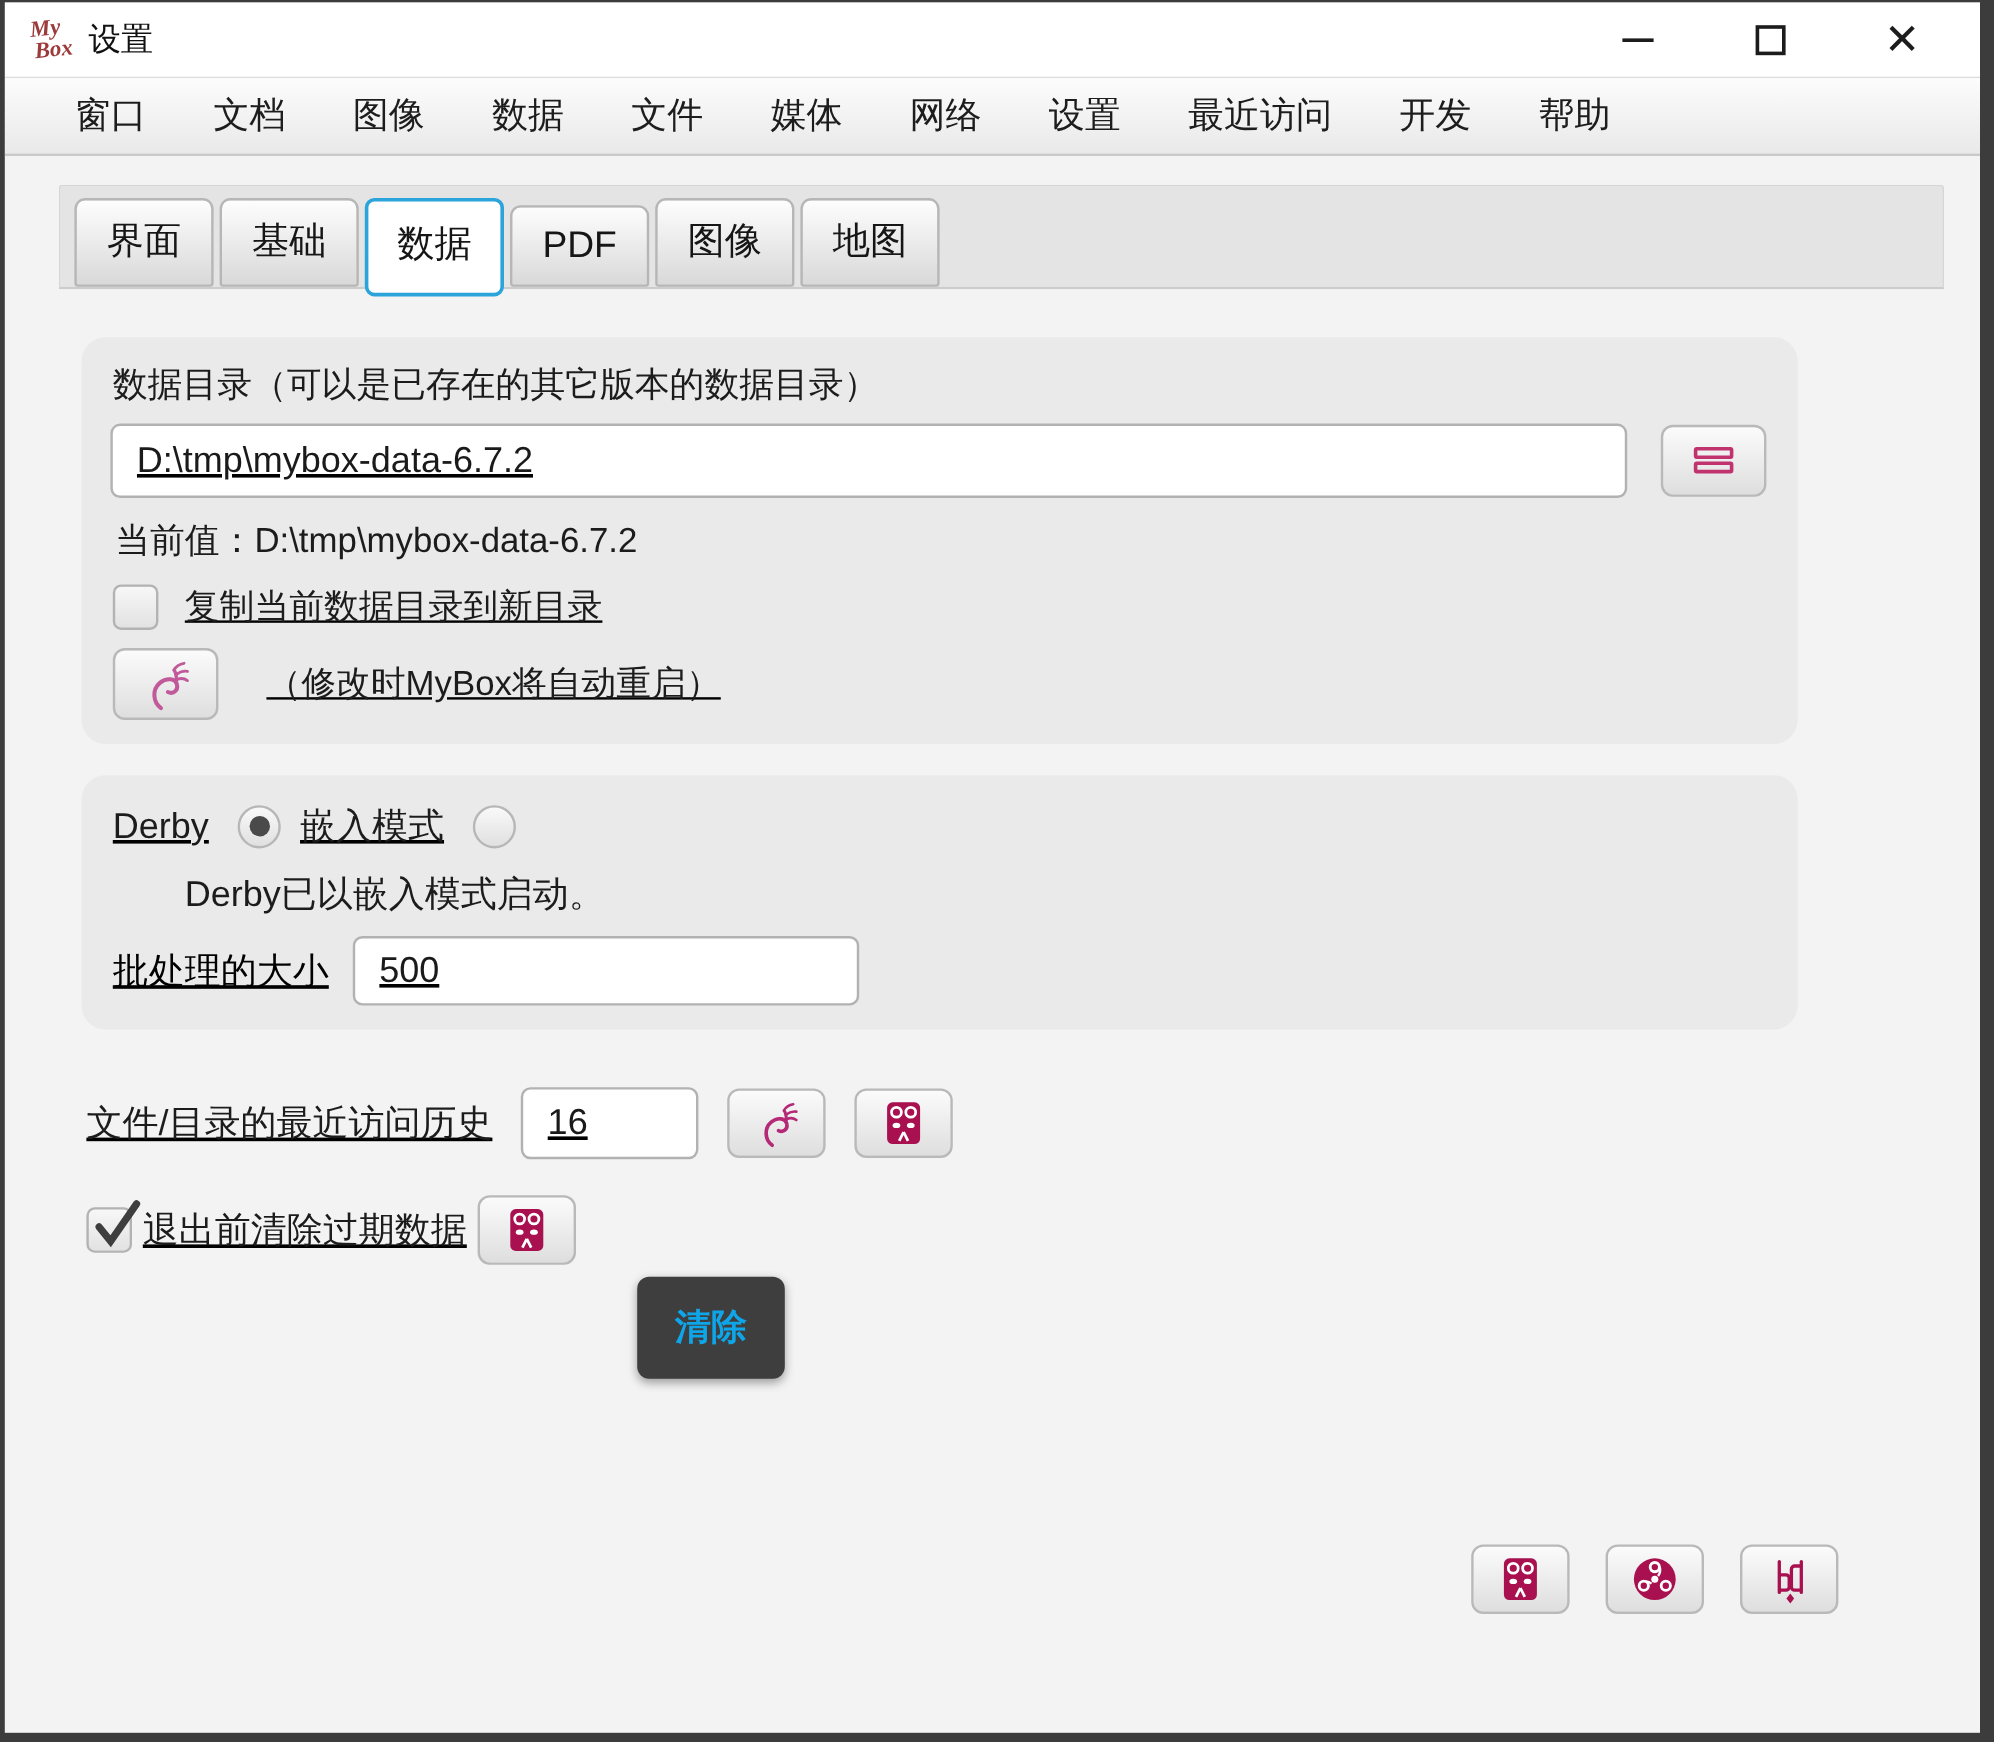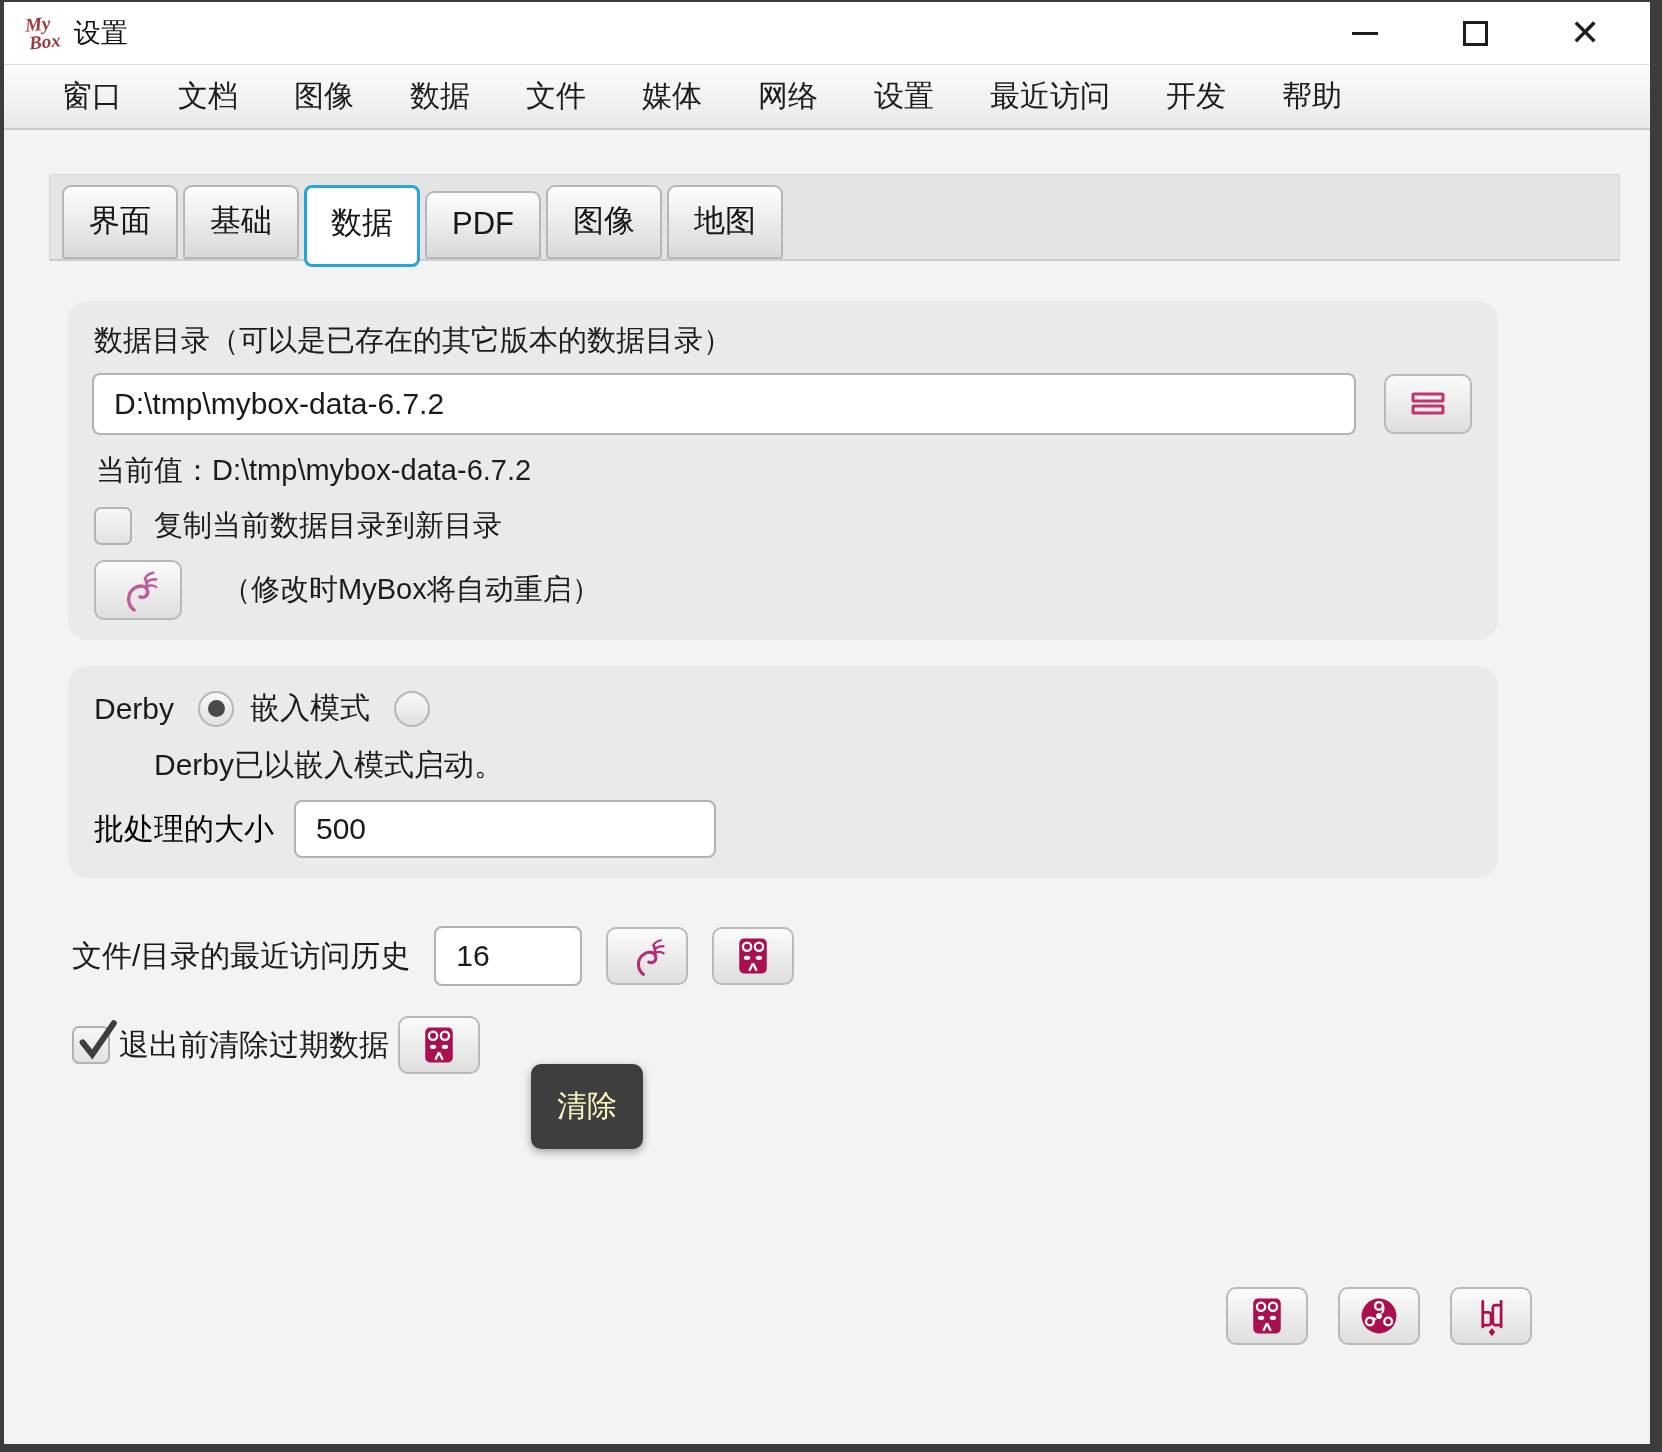--- a/index.html
+++ b/index.html
@@ -21,33 +21,33 @@
   .min-glyph { width:26px; height:3px; background:#1c1c1c; }
   .max-glyph { width:25px; height:25px; border:3px solid #1c1c1c; }
   .close-glyph { font-size:36px; color:#1c1c1c; line-height:1; }
 
   
   .menubar { height:66px; background:linear-gradient(#fcfcfc,#e9e9e9); border-top:1px solid #dcdcdc;
              border-bottom:2px solid #c9c9c9; display:flex; align-items:center; gap:56px; padding-left:58px; }
   .menu-item { font-size:30px; color:#1d1d1d; cursor:default; white-space:nowrap; }
 
   
-  .tabstrip { margin:44px 30px 0 45px; background:#e3e4e3; border:1px solid #d6d6d6; border-bottom:2px solid #cccccc;
+  .tabstrip { margin:24px 30px 0 45px; background:#e3e4e3; border:1px solid #d6d6d6; border-bottom:2px solid #cccccc;
               padding:10px 12px 0 12px; display:flex; align-items:flex-end; border-radius:3px 3px 0 0; }
   .tab { font-size:31px; color:#161616; padding:13px 25px 15px 25px; background:linear-gradient(#fdfdfd,#d9d9d9);
          border:2px solid #b6b6b6; border-radius:9px 9px 3px 3px; margin-right:5px; cursor:default; }
   .tab.selected { background:#ffffff; border:3px solid #2aa4da; border-radius:8px; padding:14px 24px 20px 24px;
                   margin-bottom:-8px; position:relative; z-index:2; }
 
   
   .panel { background:#e9eae9; border-radius:20px; margin-left:64px; width:1430px; padding:16px 26px 16px 14px; }
   .panel-datadir { margin-top:40px; }
   .panel-derby  { margin-top:26px; }
   .panel-label { font-size:29px; color:#1c1c1c; margin:4px 0 12px 12px; }
-  .row { display:flex; align-items:center; }
+  .row { display:flex; align-items:center;text-decoration:underline; }
   .plain-text { font-size:29px; color:#1c1c1c; }
 
   .text-input { background:#fff; border:2px solid #b2b2b2; border-radius:8px; font-size:30px; color:#1a1a1a;
                 padding:0 20px; font-family:inherit; outline:none; }
   .input-row { gap:28px; margin-left:10px; }
   .input-big { flex:1; height:62px; }
   .icon-btn { height:60px; width:88px; background:linear-gradient(#fbfbfb,#dedede); border:2px solid #b9b9b9;
               border-radius:10px; display:flex; align-items:center; justify-content:center; cursor:default; }
   .icon-btn svg { display:block; }
 
@@ -71,23 +71,23 @@
   .batch-input { width:422px; height:58px; }
 
   
   .history-row { margin:48px 0 0 68px; gap:24px; }
   .history-row .lbl, .clearexit-row .cb-label { font-size:30px; color:#1c1c1c; }
   .history-input { width:148px; height:60px; }
   .small-btn { width:82px; height:58px; }
   .clearexit-row { margin:30px 0 0 68px; gap:9px; }
 
   
-  .tooltip { position:absolute; left:527px; top:1062px; width:112px; height:85px; background:#3e3e3e;
-             border-radius:10px; color:#fef9c3; font-size:30px; display:flex; align-items:center;
-             justify-content:center; box-shadow:0 3px 8px rgba(0,0,0,.35); z-index:5; }
+  .tooltip { position:absolute; left:527px; top:1062px; width:123px; height:85px; background:#3e3e3e;
+             border-radius:10px; color:#0ea5e9; font-size:30px; display:flex; align-items:center;
+             justify-content:center; box-shadow:0 3px 8px rgba(0,0,0,.35); z-index:5;font-weight:bold; }
 
   
   .footer { position:absolute; right:118px; bottom:99px; display:flex; gap:30px; }
 </style>
 </head>
 <body>
 
 <div class="frame">
   <div class="window">
 

